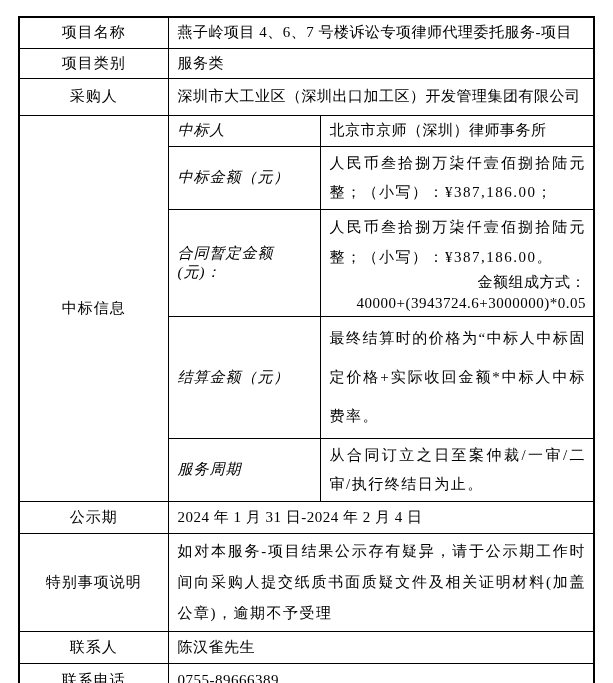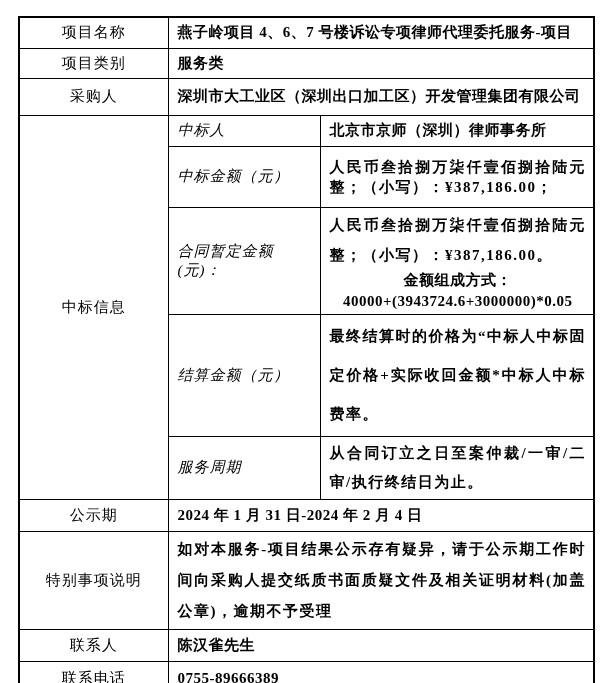--- a/index.html
+++ b/index.html
@@ -30,46 +30,45 @@
   }
   td.sublabel {
     text-align: left;
     padding: 2px 6px 2px 9px;
     letter-spacing: 1px;
     font-style: italic;
   }
   td.val {
     text-align: left;
     padding: 2px 7px 2px 9px;
-    font-weight: bold;
   }
   td.val.single { white-space: nowrap; letter-spacing: 0.5px; }
   td.val.justify {
     text-align: justify;
     text-justify: inter-character;
     letter-spacing: 1.5px;
     line-height: 30px;
   }
   tr.r1 { height: 31px; }
   tr.r2 { height: 30px; }
   tr.r3 { height: 37px; }
   tr.r4 { height: 31px; }
   tr.r5 { height: 61px; }
   tr.r6 { height: 102px; }
   tr.r7 { height: 95px; }
   tr.r8 { height: 63px; }
   tr.r9 { height: 32px; }
   tr.r10 { height: 94px; }
   tr.r11 { height: 32px; }
   tr.r12 { height: 36px; }
-  tr.r5 td.val  { line-height: 20px; }
+  tr.r5 td.val  { line-height: 29px; }
   tr.r7 td.val  { line-height: 39px; }
   tr.r8 td.val  { line-height: 29px; }
   tr.r10 td.val { line-height: 31px; margin-top: 12px; }
-  .amount-extra { line-height: 21px; letter-spacing: 0.5px; text-align: center; }
+  .amount-extra { line-height: 21px; letter-spacing: 0.5px; text-align: right; }
 </style>
 </head>
 <body>
 
 <table class="announce">
   <colgroup>
     <col style="width:149px">
     <col style="width:152px">
     <col style="width:274px">
   </colgroup>

